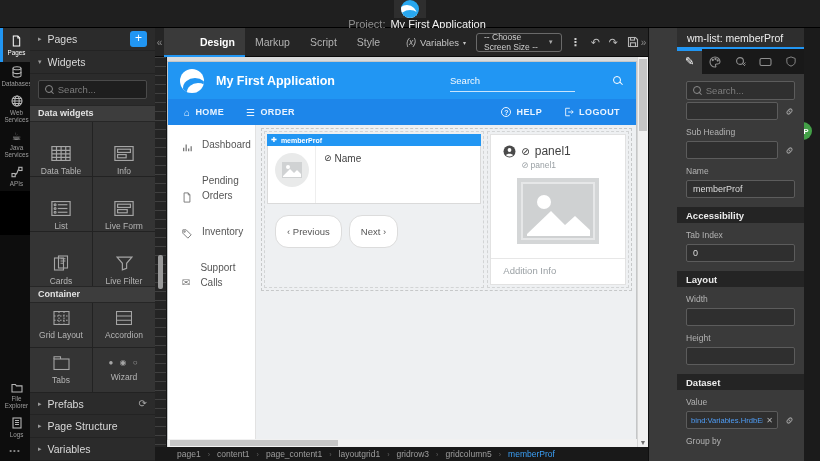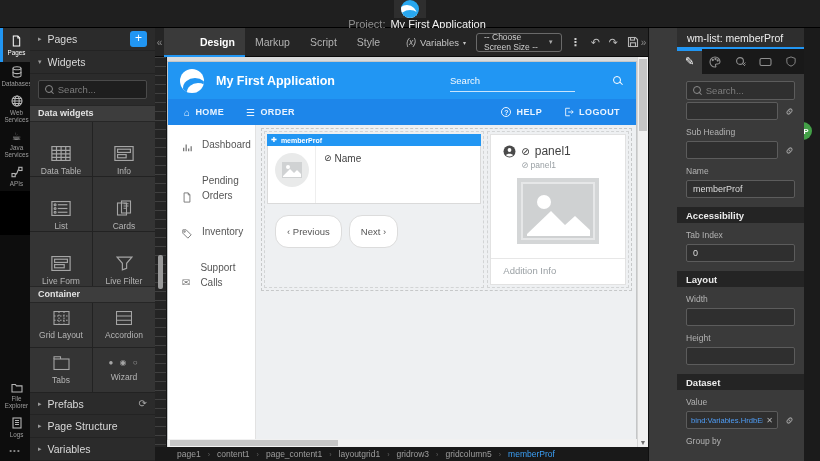--- a/index.html
+++ b/index.html
@@ -368,37 +368,37 @@
               <circle cx="3.5" cy="7" r=".9"></circle>
               <path d="M6 7h9"></path>
               <circle cx="3.5" cy="10.5" r=".9"></circle>
               <path d="M6 10.5h9"></path>
             </svg>
           </span>
         <span>List</span>
       </div>
       <div class="tile h55">
         <span class="ic">
+            <svg width="20" height="15" viewBox="0 0 18 14">
+              <rect x=".5" y=".5" width="17" height="13"></rect>
+              <rect x="3" y="3" width="12" height="3"></rect>
+              <rect x="3" y="8" width="9" height="3"></rect>
+            </svg>
+          </span>
+        <span>Live Form</span>
+      </div>
+      <div class="tile h55">
+        <span class="ic">
             <svg width="16" height="16" viewBox="0 0 16 16">
               <rect x="1.5" y="3" width="9" height="12"></rect>
               <rect x="5.5" y="1" width="9" height="12"></rect>
               <path d="M7.5 3.8h5M7.5 6h5M7.5 8.2h3"></path>
             </svg>
           </span>
         <span>Cards</span>
-      </div>
-      <div class="tile h55">
-        <span class="ic">
-            <svg width="20" height="15" viewBox="0 0 18 14">
-              <rect x=".5" y=".5" width="17" height="13"></rect>
-              <rect x="3" y="3" width="12" height="3"></rect>
-              <rect x="3" y="8" width="9" height="3"></rect>
-            </svg>
-          </span>
-        <span>Live Form</span>
       </div>
       <div class="tile h55">
         <span class="ic">
             <svg width="17" height="15" viewBox="0 0 16 14">
               <path d="M1 1h14L10 6.8v4.7l-4 1.5V6.8z"></path>
             </svg>
           </span>
         <span>Live Filter</span>
       </div>
     </div>

